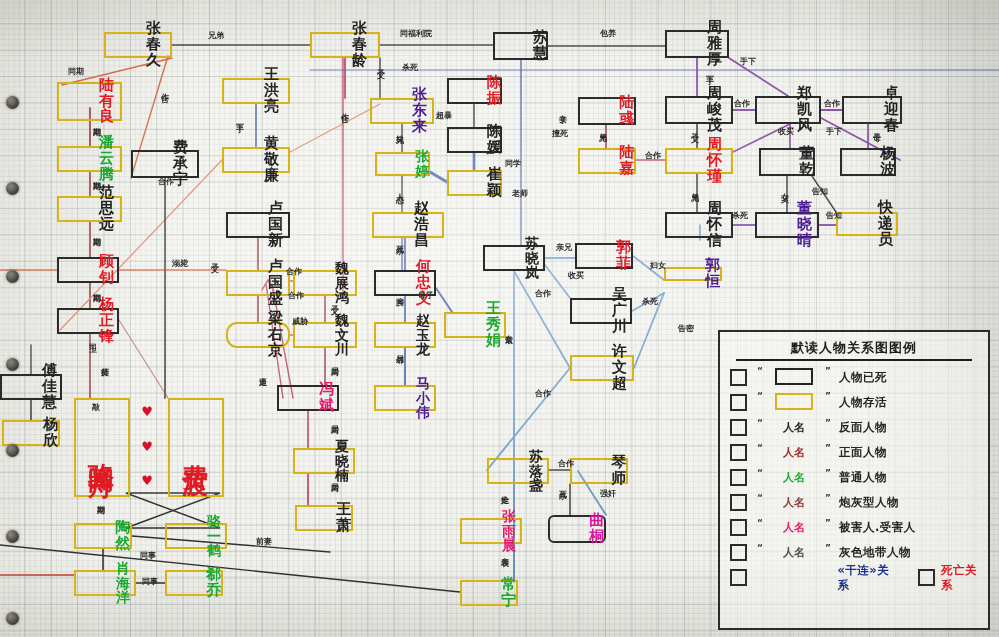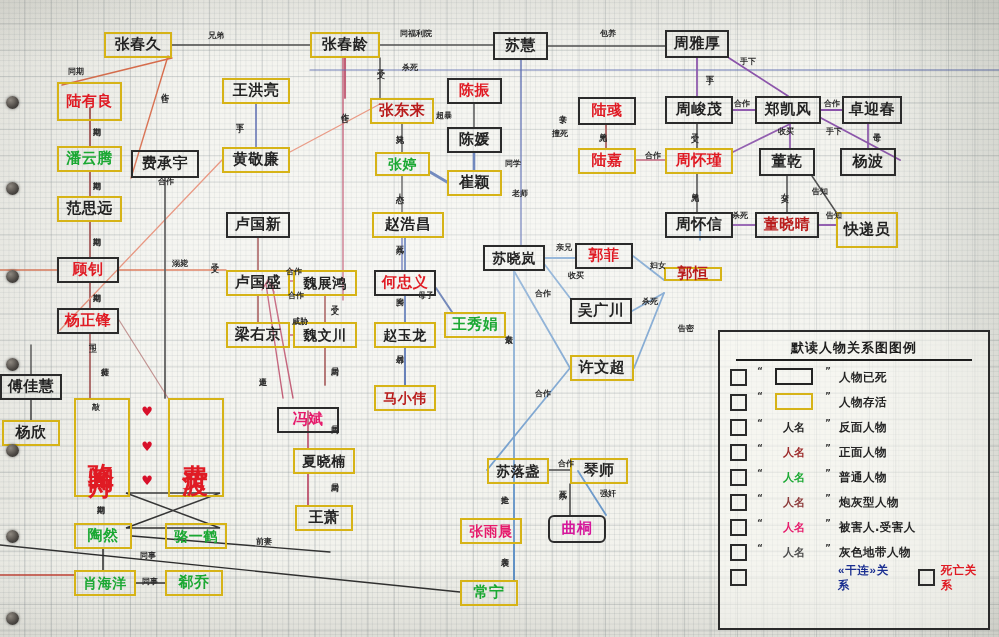--- a/index.html
+++ b/index.html
@@ -19,32 +19,32 @@
   #shade{position:absolute;inset:0;pointer-events:none;
     background:
       radial-gradient(120% 95% at 45% 40%, rgba(255,255,255,.45) 0%, rgba(255,255,255,0) 55%),
       linear-gradient(100deg, rgba(150,150,140,.20) 0%, rgba(255,255,255,0) 18%),
       linear-gradient(265deg, rgba(120,125,115,.26) 0%, rgba(255,255,255,0) 16%),
       linear-gradient(0deg, rgba(130,130,120,.18) 0%, rgba(255,255,255,0) 12%),
       linear-gradient(180deg, rgba(130,130,120,.16) 0%, rgba(255,255,255,0) 10%);}
   svg#wires{position:absolute;inset:0;width:999px;height:637px;}
 
   .node{position:absolute;box-sizing:border-box;display:flex;
-    align-items:center;justify-content:center;text-align:right;
+    align-items:center;justify-content:center;text-align:left;
     font-weight:700;letter-spacing:.5px;line-height:1.05;
-    background:transparent;}
+    background:transparent;padding-left:40px;}
   .node span{display:block;}
   
   .b-black{border:2px solid #2b2b2b;}
   .b-yellow{border:2px solid #d6b317;}
   
   .t-black{color:#232323;}
   .t-red{color:#e01b24;}
   .t-green{color:#1aa832;}
-  .t-darkred{color:#b91c1c;}
+  .t-darkred{color:#4c1d95;}
   .t-pink{color:#e61a6b;}
   .t-magenta{color:#d6179b;border-radius:6px;}
 
   .rel{position:absolute;color:#2b2b2b;font-size:8px;font-weight:700;
     line-height:1.0;letter-spacing:0;white-space:pre-line;text-align:center;}
   .rel.v{writing-mode:vertical-rl;text-orientation:upright;letter-spacing:-1px;}
 
   
   .hero{position:absolute;border:2px solid #d6b317;color:#e01b24;
     font-weight:700;display:flex;align-items:center;justify-content:center;}
@@ -61,21 +61,21 @@
     font-size:13px;letter-spacing:1px;border-bottom:2px solid #1d1d1d;
     margin:7px 16px 4px 16px;padding-bottom:2px;}
   .lrow{display:flex;align-items:center;height:25px;padding-left:10px;}
   .lbox{width:13px;height:13px;border:2px solid #2b2b2b;flex:0 0 auto;}
   .lsample{width:78px;text-align:center;font-size:11px;font-weight:700;
     margin-left:8px;position:relative;}
   .lsample .mini{display:inline-block;width:34px;height:13px;}
   .lsample .q{position:absolute;font-size:9px;color:#333;}
   .ldesc{font-size:11.5px;font-weight:700;color:#242424;margin-left:6px;
     letter-spacing:.5px;}
-  .lrow.last .ldesc{color:#1b2f91;font-family:Liberation Mono, monospace;}
+  .lrow.last .ldesc{color:#1b2f91;}
 
   
   .hole{position:absolute;width:13px;height:13px;border-radius:50%;
     background:radial-gradient(circle at 35% 32%, #8e8880 0%, #4a4642 60%, #2c2a28 100%);
     box-shadow:0 0 3px rgba(0,0,0,.5);}
 
   
   #wm{position:absolute;right:6px;bottom:2px;width:215px;height:60px;
     pointer-events:none;opacity:.92;}
   #wm .circ{position:absolute;left:0;top:6px;width:52px;height:52px;
@@ -299,21 +299,21 @@
       </div>
       <div class="node b-yellow t-black" style="left: 372px; top: 212px; width: 72px; height: 26px; font-size: 15px;">
         <span>赵浩昌</span>
       </div>
       <div class="node b-black t-black" style="left: 665px; top: 212px; width: 68px; height: 26px; font-size: 15px;">
         <span>周怀信</span>
       </div>
       <div class="node b-black t-darkred" style="left: 755px; top: 212px; width: 64px; height: 26px; font-size: 15px;">
         <span>董晓晴</span>
       </div>
-      <div class="node b-yellow t-black" style="left: 836px; top: 212px; width: 62px; height: 36px; font-size: 15px;">
+      <div class="node b-yellow t-black" style="left: 836px; top: 212px; width: 62px; height: 24px; font-size: 15px;">
         <span>快递员</span>
       </div>
       <div class="node b-black t-red" style="left: 57px; top: 257px; width: 62px; height: 26px; font-size: 15px;">
         <span>顾钊</span>
       </div>
       <div class="node b-black t-black" style="left: 483px; top: 245px; width: 62px; height: 26px; font-size: 14px;">
         <span>苏晓岚</span>
       </div>
       <div class="node b-black t-red" style="left: 575px; top: 243px; width: 58px; height: 26px; font-size: 15px;">
         <span>郭菲</span>
@@ -329,39 +329,39 @@
       </div>
       <div class="node b-black t-red" style="left: 374px; top: 270px; width: 62px; height: 26px; font-size: 15px;">
         <span>何忠义</span>
       </div>
       <div class="node b-black t-black" style="left: 570px; top: 298px; width: 62px; height: 26px; font-size: 15px;">
         <span>吴广川</span>
       </div>
       <div class="node b-black t-red" style="left: 57px; top: 308px; width: 62px; height: 26px; font-size: 15px;">
         <span>杨正锋</span>
       </div>
-      <div class="node b-yellow t-black" style="left: 226px; top: 322px; width: 64px; height: 26px; font-size: 15px;">
+      <div class="node b-yellow t-black" style="left: 226px; top: 322px; width: 64px; height: 26px; font-size: 15px; border-radius: 11px;">
         <span>梁右京</span>
       </div>
       <div class="node b-yellow t-black" style="left: 293px; top: 322px; width: 64px; height: 26px; font-size: 14px;">
         <span>魏文川</span>
       </div>
       <div class="node b-yellow t-black" style="left: 374px; top: 322px; width: 62px; height: 26px; font-size: 14px;">
         <span>赵玉龙</span>
       </div>
       <div class="node b-yellow t-green" style="left: 444px; top: 312px; width: 62px; height: 26px; font-size: 15px;">
         <span>王秀娟</span>
       </div>
       <div class="node b-yellow t-black" style="left: 570px; top: 355px; width: 64px; height: 26px; font-size: 15px;">
         <span>许文超</span>
       </div>
       <div class="node b-black t-black" style="left: 0px; top: 374px; width: 62px; height: 26px; font-size: 15px;">
         <span>傅佳慧</span>
       </div>
-      <div class="node b-black t-pink" style="left: 277px; top: 385px; width: 62px; height: 26px; font-size: 15px; margin-top: 22px;">
+      <div class="node b-black t-pink" style="left: 277px; top: 385px; width: 62px; height: 26px; font-size: 15px;">
         <span>冯斌</span>
       </div>
       <div class="node b-yellow t-darkred" style="left: 374px; top: 385px; width: 62px; height: 26px; font-size: 14px;">
         <span>马小伟</span>
       </div>
       <div class="node b-yellow t-black" style="left: 2px; top: 420px; width: 58px; height: 26px; font-size: 15px;">
         <span>杨欣</span>
       </div>
       <div class="node b-yellow t-black" style="left: 293px; top: 448px; width: 62px; height: 26px; font-size: 14px;">
         <span>夏晓楠</span>

